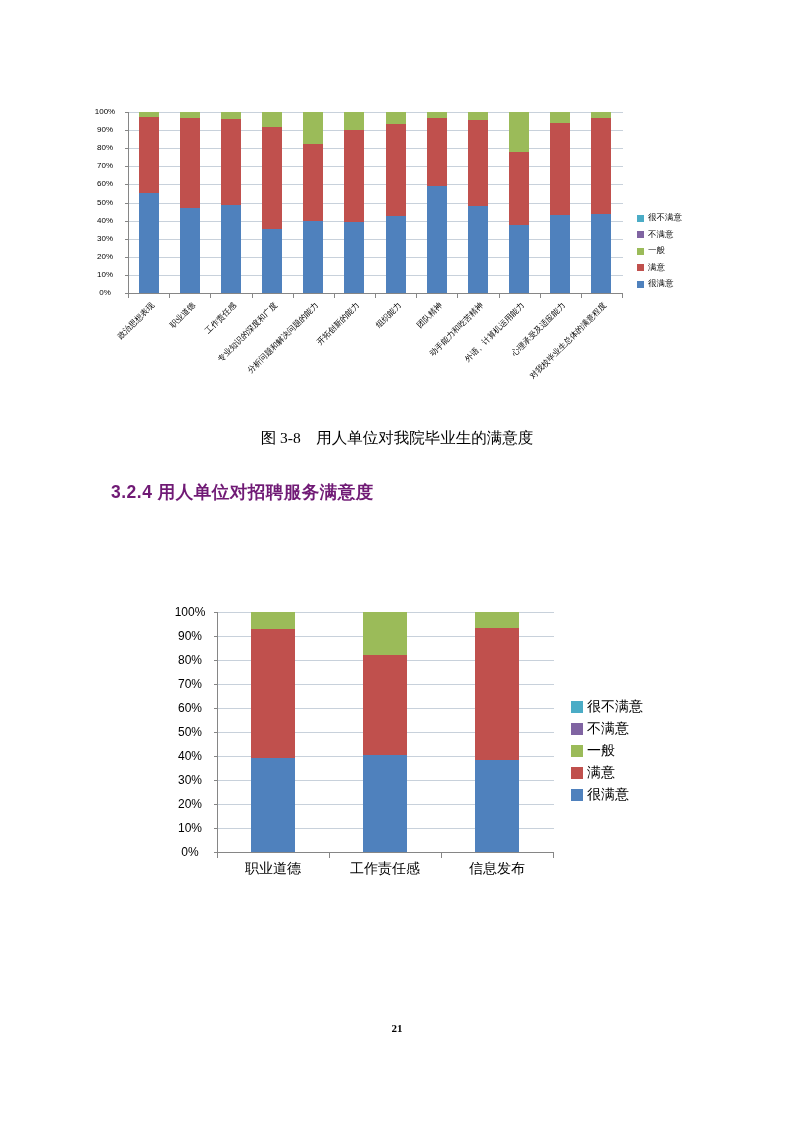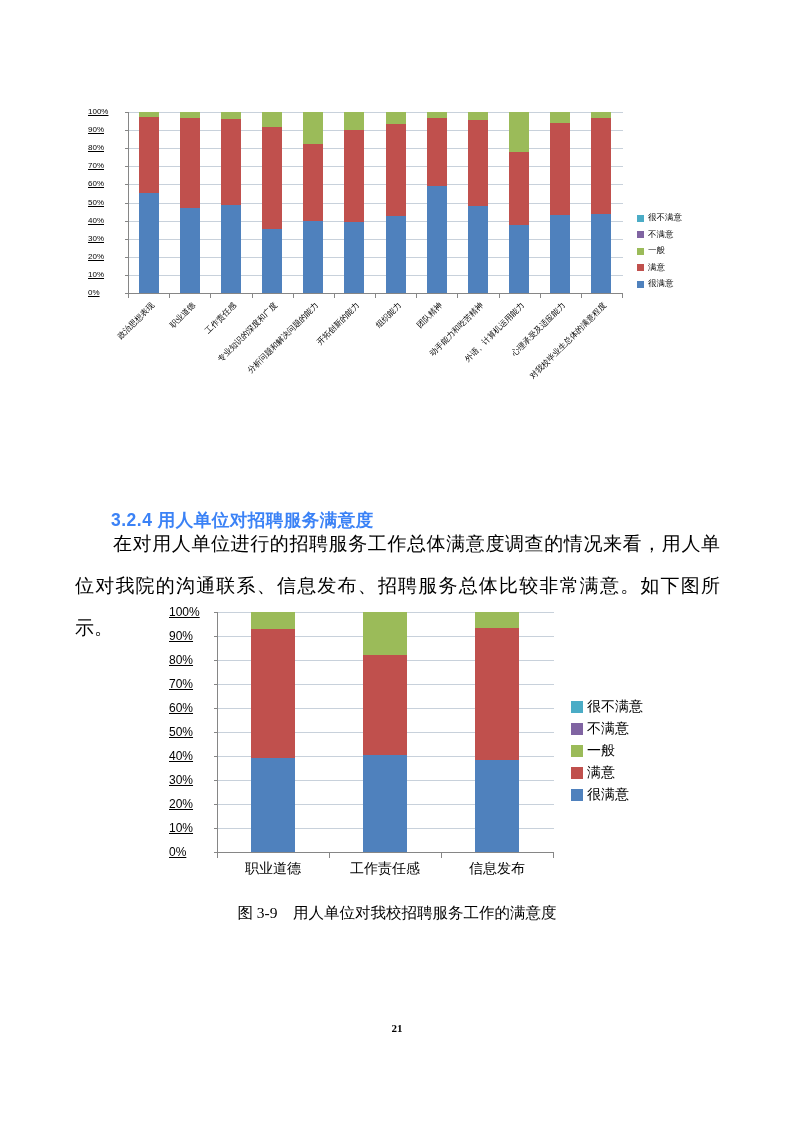--- a/index.html
+++ b/index.html
@@ -1,30 +1,30 @@
 <!DOCTYPE html>
 <html><head>
 <meta charset="utf-8">
 <style>
   html,body{margin:0;padding:0;background:#fff;}
   .page{position:relative;width:794px;height:1123px;background:#ffffff;overflow:hidden;
         font-family:"Liberation Serif",serif;color:#000;}
   .caption{position:absolute;left:0;width:794px;text-align:center;font-size:15.5px;color:#000;}
   .heading{position:absolute;font-family:"Liberation Sans",sans-serif;font-weight:bold;
-           font-size:17.5px;color:#3b82f6;letter-spacing:0.5px;margin-top:28px;}
+           font-size:17.5px;color:#701a75;letter-spacing:0.5px;}
   .para{position:absolute;text-align:justify;font-size:19px;line-height:42px;
         text-indent:2em;color:#000;}
   .pagenum{position:absolute;width:794px;text-align:center;font-size:11px;font-weight:bold;}
   .chart-layer{position:absolute;left:0;top:0;width:794px;height:1123px;
                font-family:"Liberation Sans",sans-serif;}
   .plot{position:absolute;border-left:1px solid #868686;border-bottom:1px solid #868686;}
   .gridline{position:absolute;left:0;right:0;height:1px;background:#C8D1DB;}
   .bar{position:absolute;}
   .seg{position:absolute;left:0;width:100%;}
-  .ytick-label{position:absolute;text-align:left;color:#000;text-decoration:underline;}
+  .ytick-label{position:absolute;text-align:center;color:#000;}
   .tick{position:absolute;background:#868686;}
   .xlabel{position:absolute;color:#000;}
   .xlabel-rot{white-space:nowrap;transform:rotate(-45deg);transform-origin:100% 0;text-align:right;}
   .legend{position:absolute;}
   .legend-item{display:flex;align-items:center;}
   .swatch{display:inline-block;flex:none;}
   .legend-label{white-space:nowrap;color:#000;}
 </style>
 </head>
 <body>
@@ -168,24 +168,24 @@
           <span class="swatch" style="width: 7px; height: 7px; background: rgb(192, 80, 77); margin-right: 4px;"></span>
           <span class="legend-label" style="font-size: 8.5px;">满意</span>
         </div>
         <div class="legend-item" style="height: 16.5px;">
           <span class="swatch" style="width: 7px; height: 7px; background: rgb(79, 129, 189); margin-right: 4px;"></span>
           <span class="legend-label" style="font-size: 8.5px;">很满意</span>
         </div>
       </div>
     </div>
 
+  <div class="caption" style="top:428px;">图 3-8　用人单位对我院毕业生的满意度</div>
 
   <div class="heading" style="left:111px;top:480px;">3.2.4 用人单位对招聘服务满意度</div>
 
-  <div class="para" style="left:75px;top:523px;width:645px;">在对用人单位进行的招聘服务工作总体满意度调查的情况来看，用人单位对我院的沟通联系、信息发布、招聘服务总体比较非常满意。如下图所示。</div>
 
   <div class="chart-layer" id="chart2-mount">
       <div class="plot" style="left: 217px; top: 612px; width: 336px; height: 240px;">
         <div class="gridline" style="top: 216px;"></div>
         <div class="gridline" style="top: 192px;"></div>
         <div class="gridline" style="top: 168px;"></div>
         <div class="gridline" style="top: 144px;"></div>
         <div class="gridline" style="top: 120px;"></div>
         <div class="gridline" style="top: 96px;"></div>
         <div class="gridline" style="top: 72px;"></div>
@@ -254,16 +254,15 @@
           <span class="swatch" style="width: 12px; height: 12px; background: rgb(192, 80, 77); margin-right: 4px;"></span>
           <span class="legend-label" style="font-size: 14px;">满意</span>
         </div>
         <div class="legend-item" style="height: 22px;">
           <span class="swatch" style="width: 12px; height: 12px; background: rgb(79, 129, 189); margin-right: 4px;"></span>
           <span class="legend-label" style="font-size: 14px;">很满意</span>
         </div>
       </div>
     </div>
 
-  <div class="caption" style="top:903px;">图 3-9　用人单位对我校招聘服务工作的满意度</div>
 
   <div class="pagenum" style="top:1022px;">21</div>
 </div>
 
 </body></html>

